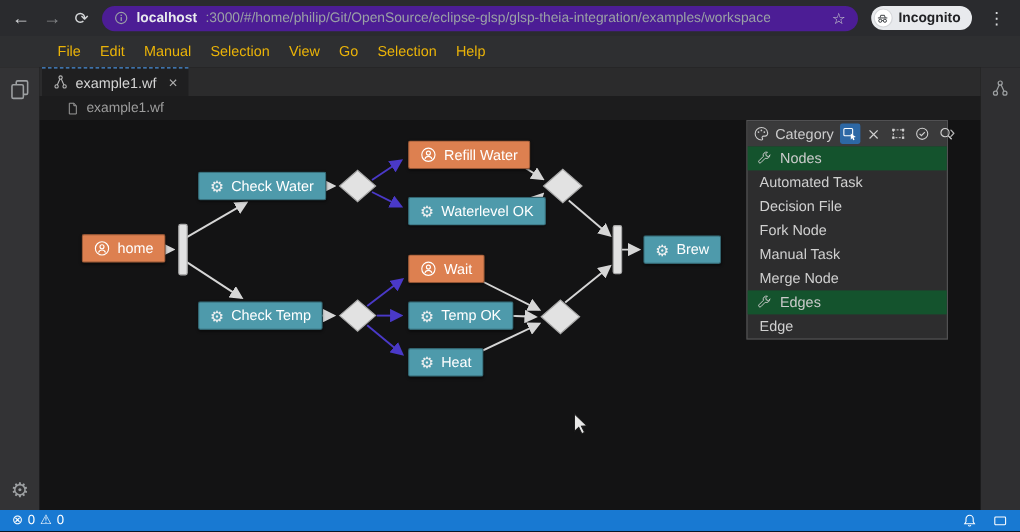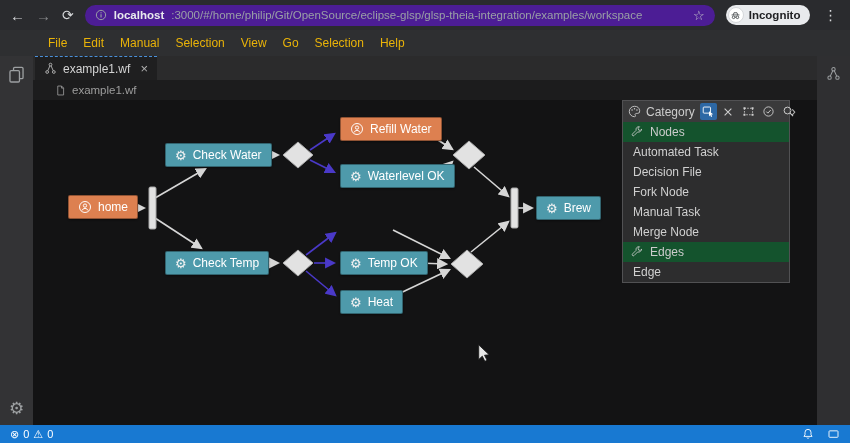--- a/index.html
+++ b/index.html
@@ -278,20 +278,30 @@
             <circle cx="8" cy="6.4" r="1.9" fill="none" stroke="#fff" stroke-width="1.1"></circle>
             <path d="M4.7 11.9a3.5 3.5 0 0 1 6.6 0" fill="none" stroke="#fff" stroke-width="1.1"></path>
           </svg>
         </span>
       <span>Refill Water</span>
     </div>
     <div class="wfnode auto" style="left:307px;top:64px;">
       <span class="nico-gear">⚙</span>
       <span>Waterlevel OK</span>
     </div>
+    <div class="wfnode manual" style="left:307px;top:112px;">
+      <span class="nico-svg">
+          <svg width="14" height="14" viewBox="0 0 16 16">
+            <circle cx="8" cy="8" r="6.3" fill="none" stroke="#fff" stroke-width="1.1"></circle>
+            <circle cx="8" cy="6.4" r="1.9" fill="none" stroke="#fff" stroke-width="1.1"></circle>
+            <path d="M4.7 11.9a3.5 3.5 0 0 1 6.6 0" fill="none" stroke="#fff" stroke-width="1.1"></path>
+          </svg>
+        </span>
+      <span>Wait</span>
+    </div>
     <div class="wfnode auto" style="left:307px;top:151px;">
       <span class="nico-gear">⚙</span>
       <span>Temp OK</span>
     </div>
     <div class="wfnode auto" style="left:307px;top:190px;">
       <span class="nico-gear">⚙</span>
       <span>Heat</span>
     </div>
     <div class="wfnode auto" style="left:503px;top:96px;">
       <span class="nico-gear">⚙</span>

